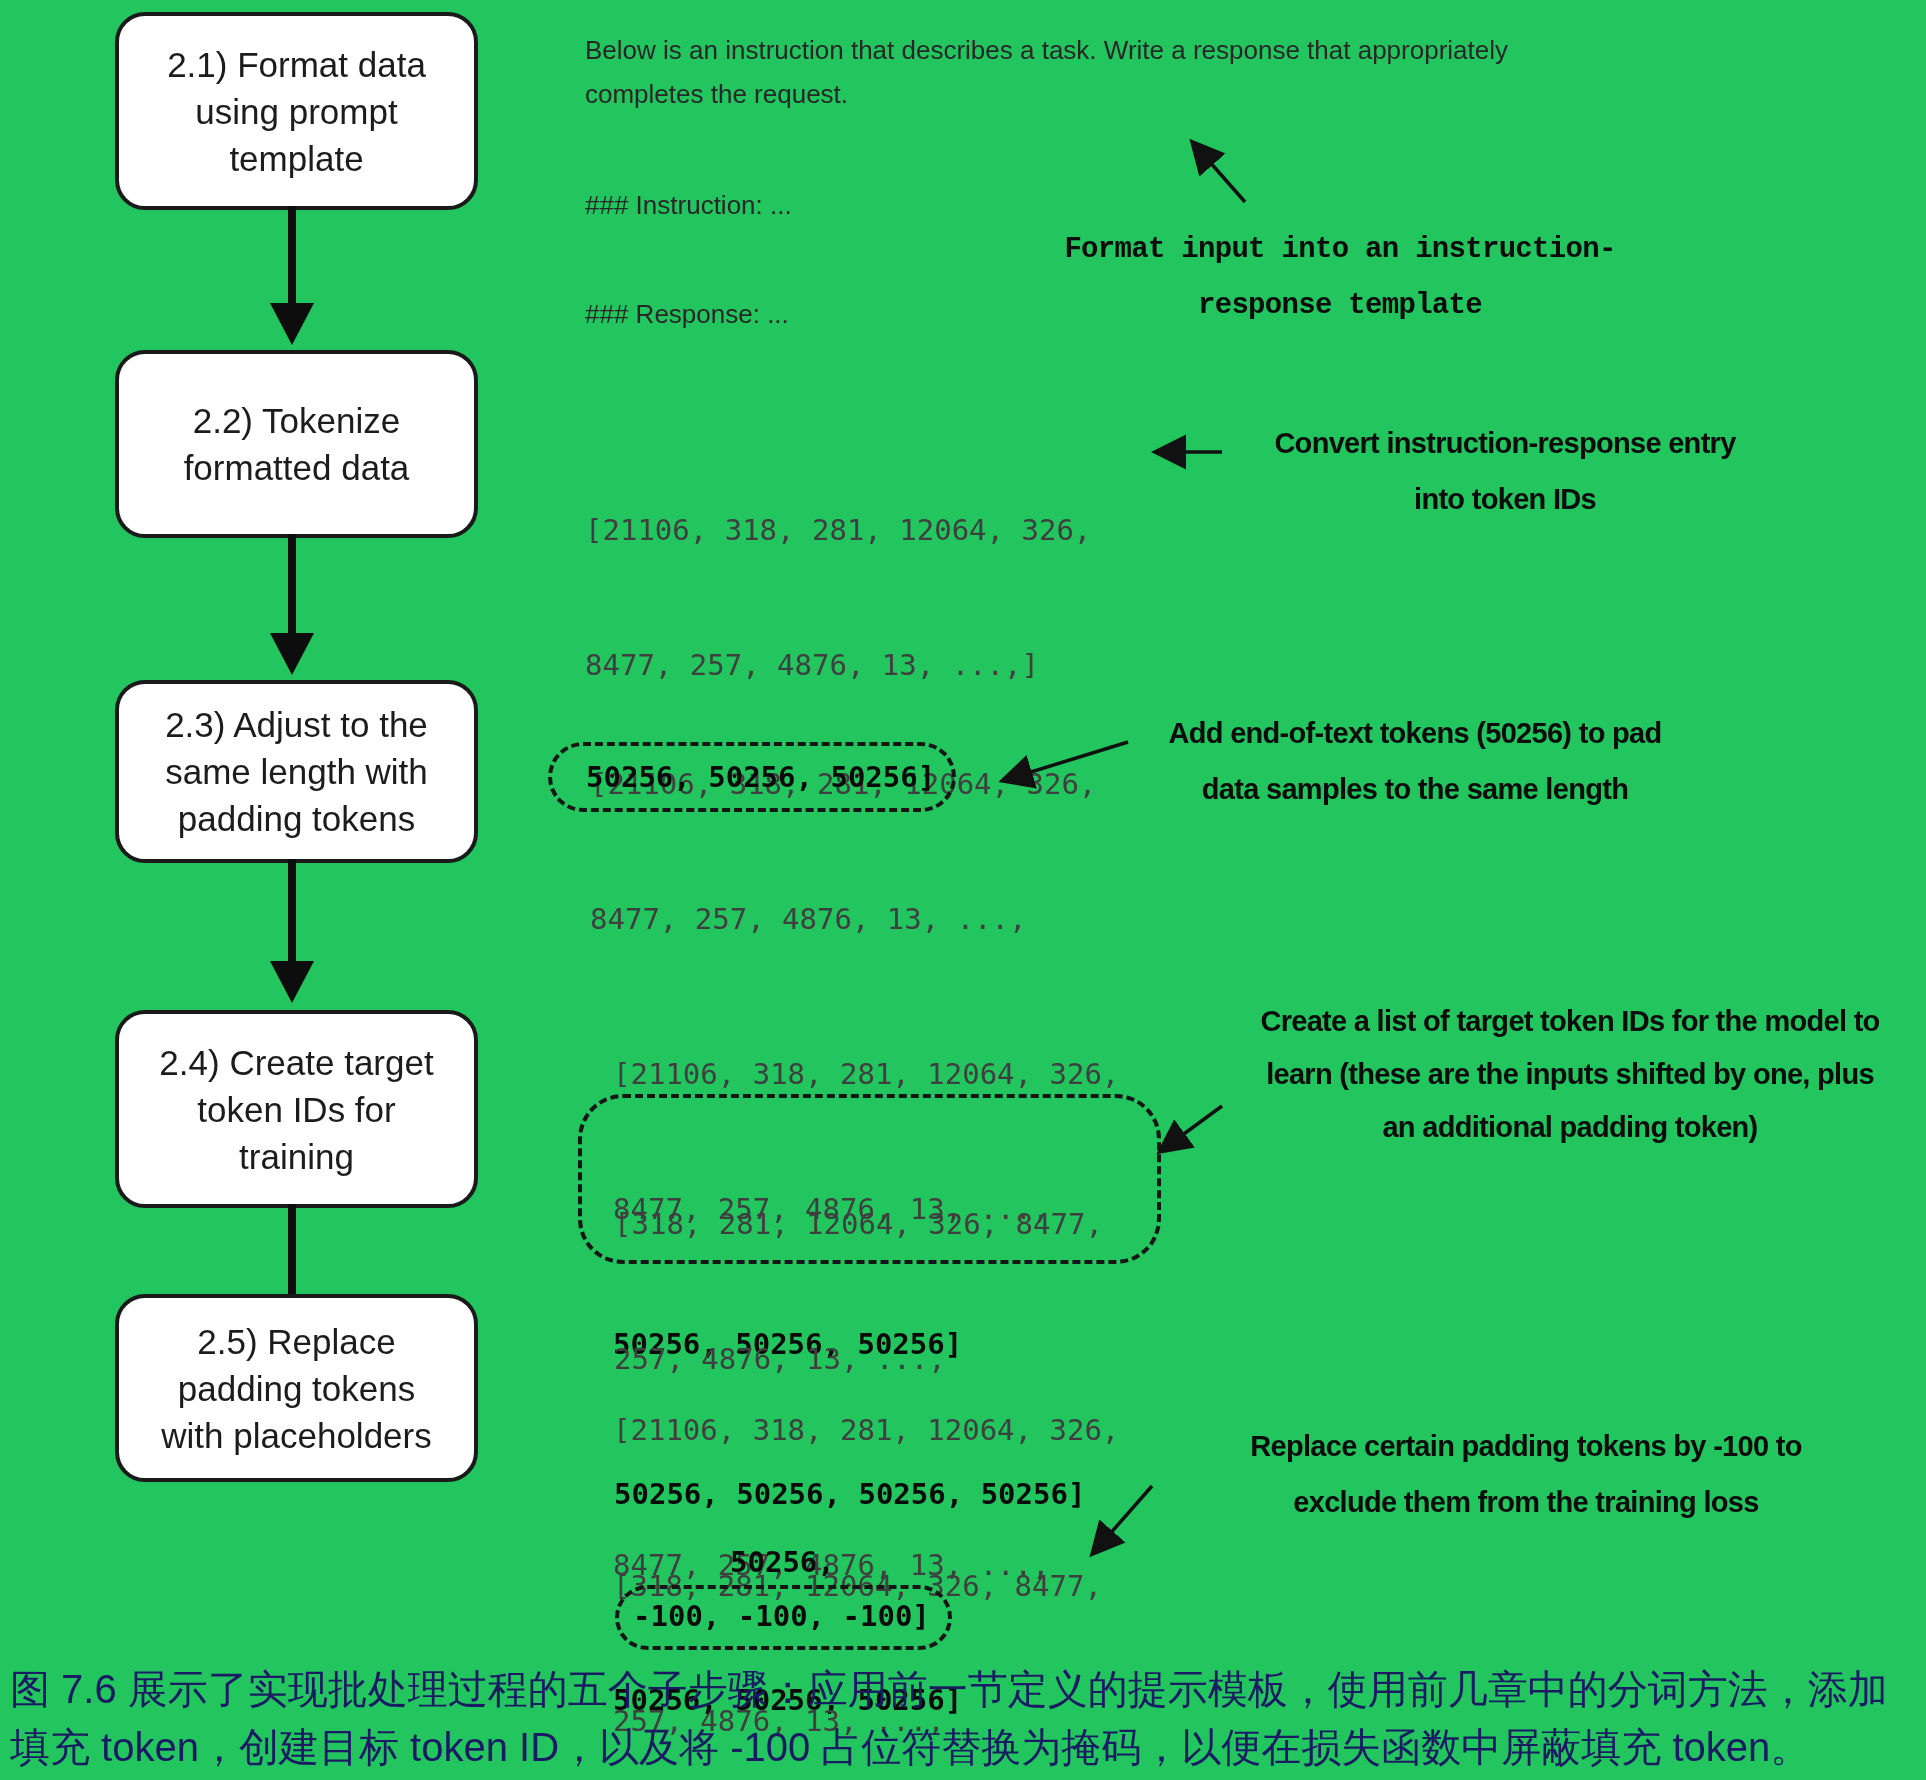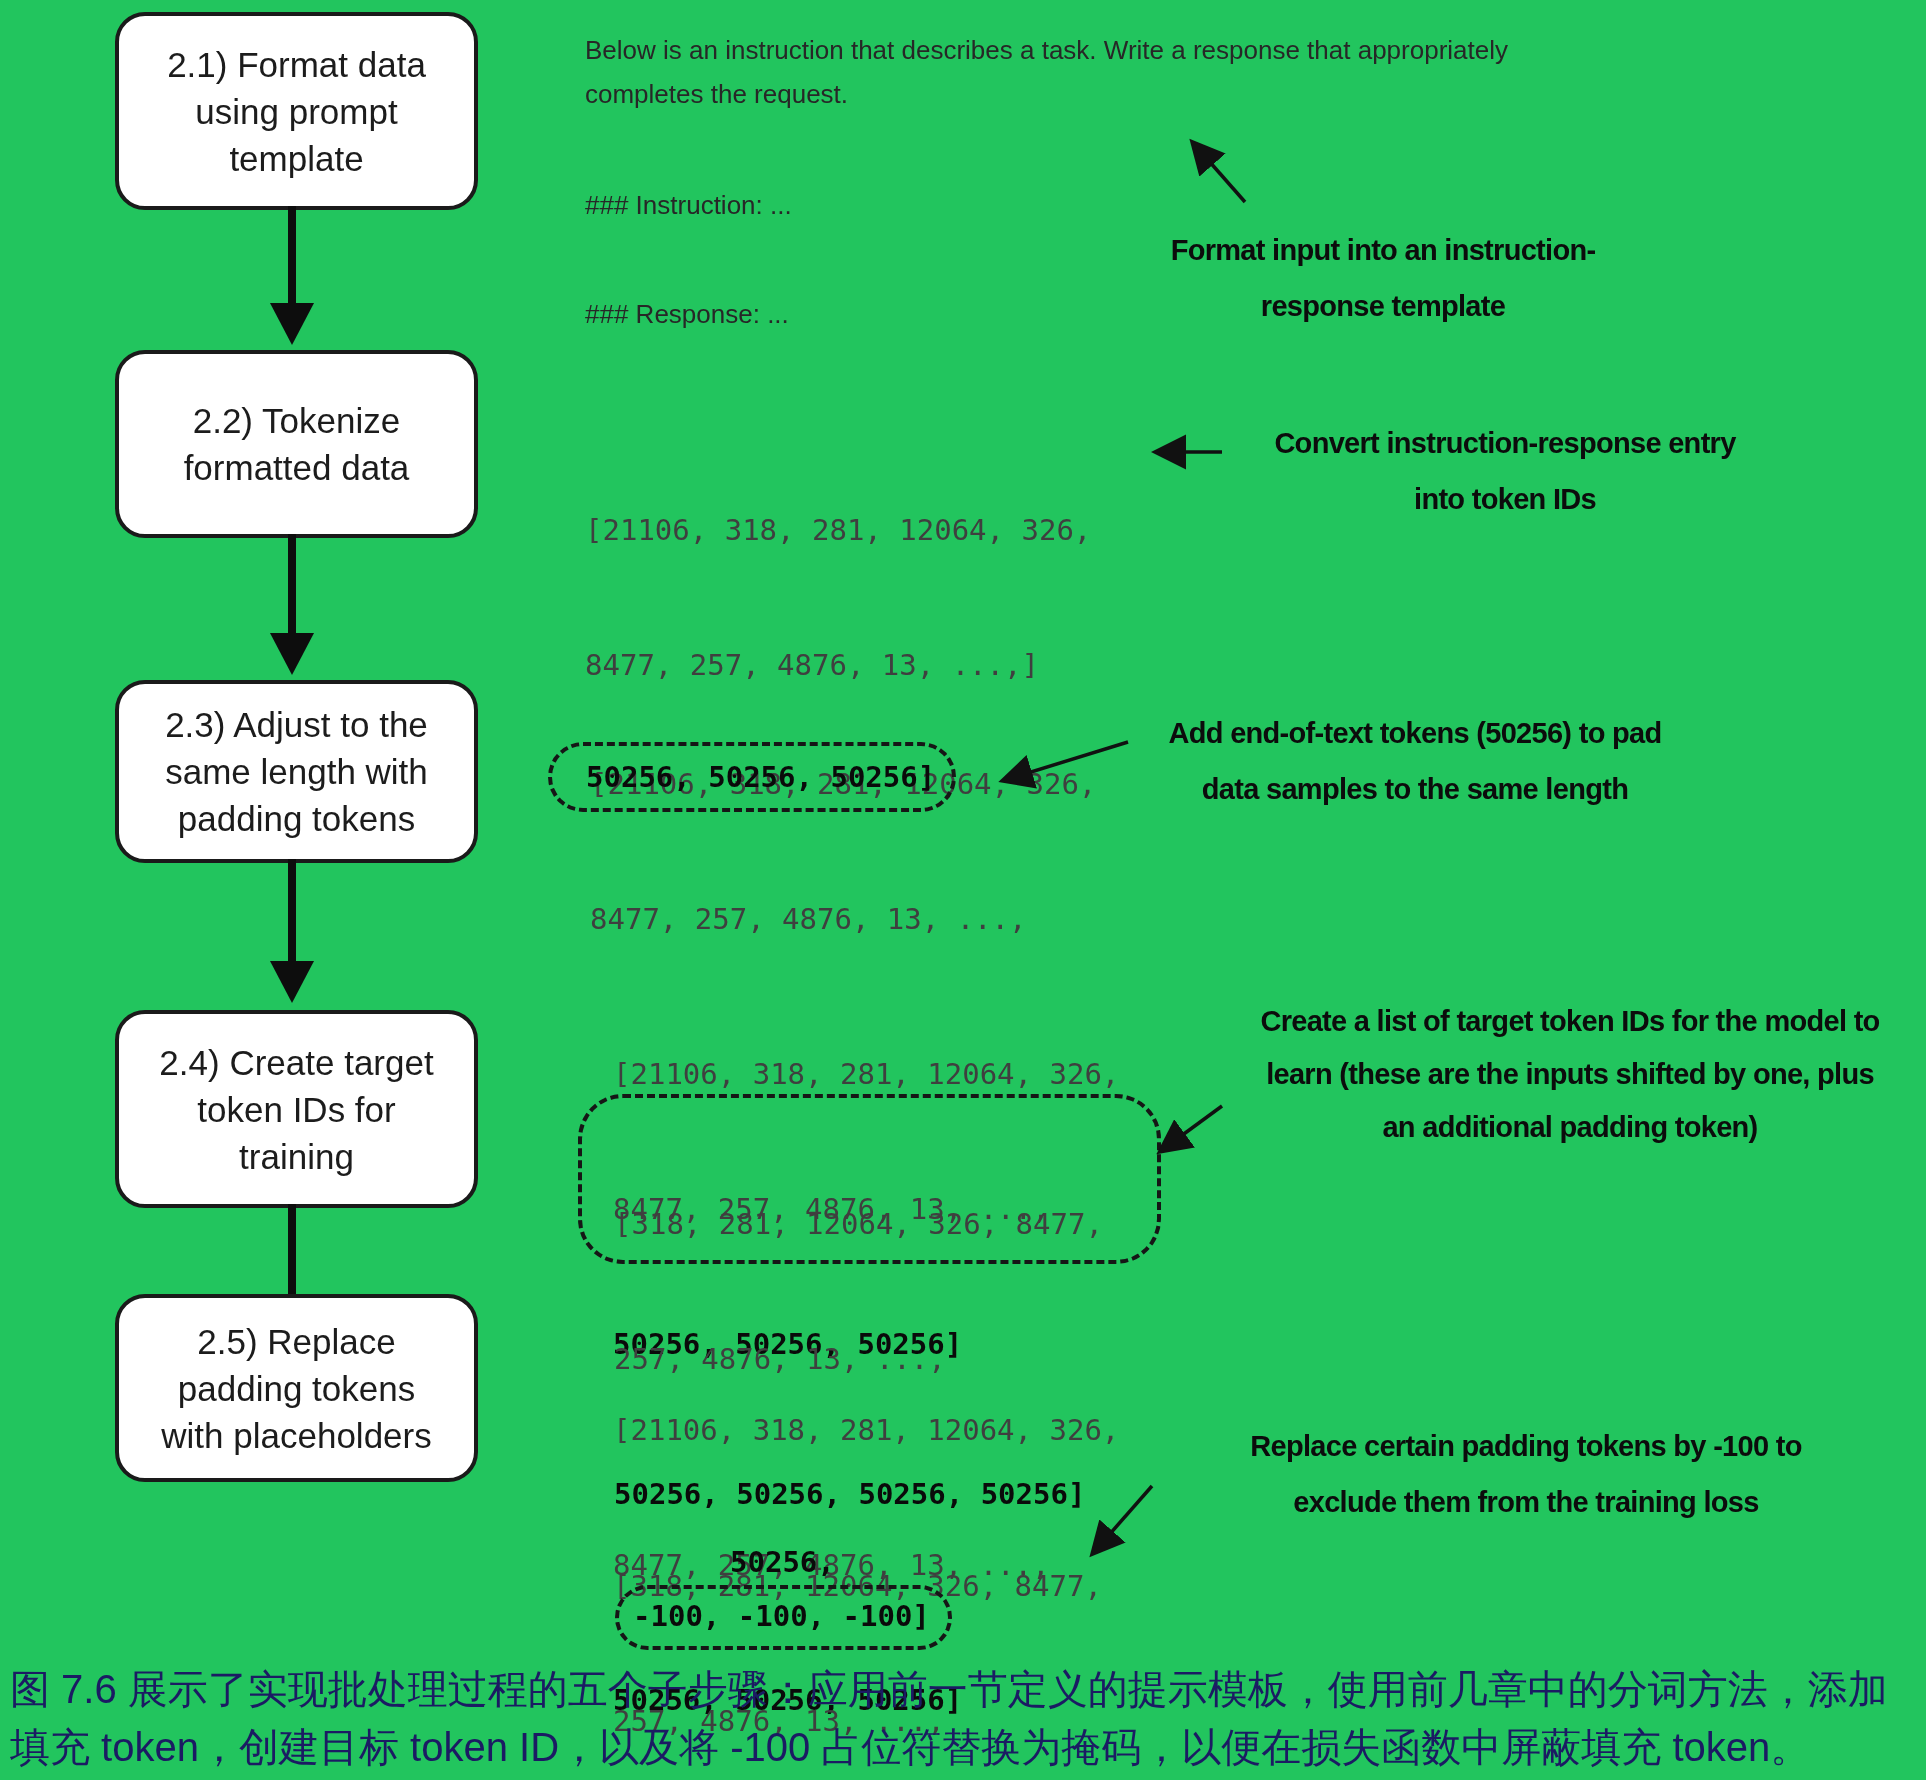--- a/index.html
+++ b/index.html
@@ -147,21 +147,21 @@
   </div>
   <div class="mono" style="left:613px;top:1474px;">
     <span style="display:block;">[318, 281, 12064, 326, 8477,</span>
     <span style="display:block;">257, 4876, 13, ...,</span>
   </div>
   <div style="position:absolute;left:613px;top:1540px;height:70px;display:flex;align-items:center;flex-direction:column;">
     <span class="mono b" style="position:static;">50256,</span>
     <span class="mono b" style="position:static;border:4px dashed #161616;border-radius:36px;padding:5px 18px 7px 14px;margin-left:2px;">-100, -100, -100]</span>
   </div>
 
-  <div class="ann" style="left:1103px;top:222px;width:560px;">
+  <div class="ann" style="left:1060px;top:222px;width:560px;font-family:Liberation Mono, monospace;">
     <span>Format input into an instruction-</span>
     <span>response template</span>
   </div>
   <div class="ann" style="left:1225px;top:415px;width:560px;">
     <span>Convert instruction-response entry</span>
     <span>into token IDs</span>
   </div>
   <div class="ann" style="left:1125px;top:705px;width:580px;">
     <span>Add end-of-text tokens (50256) to pad</span>
     <span>data samples to the same length</span>

